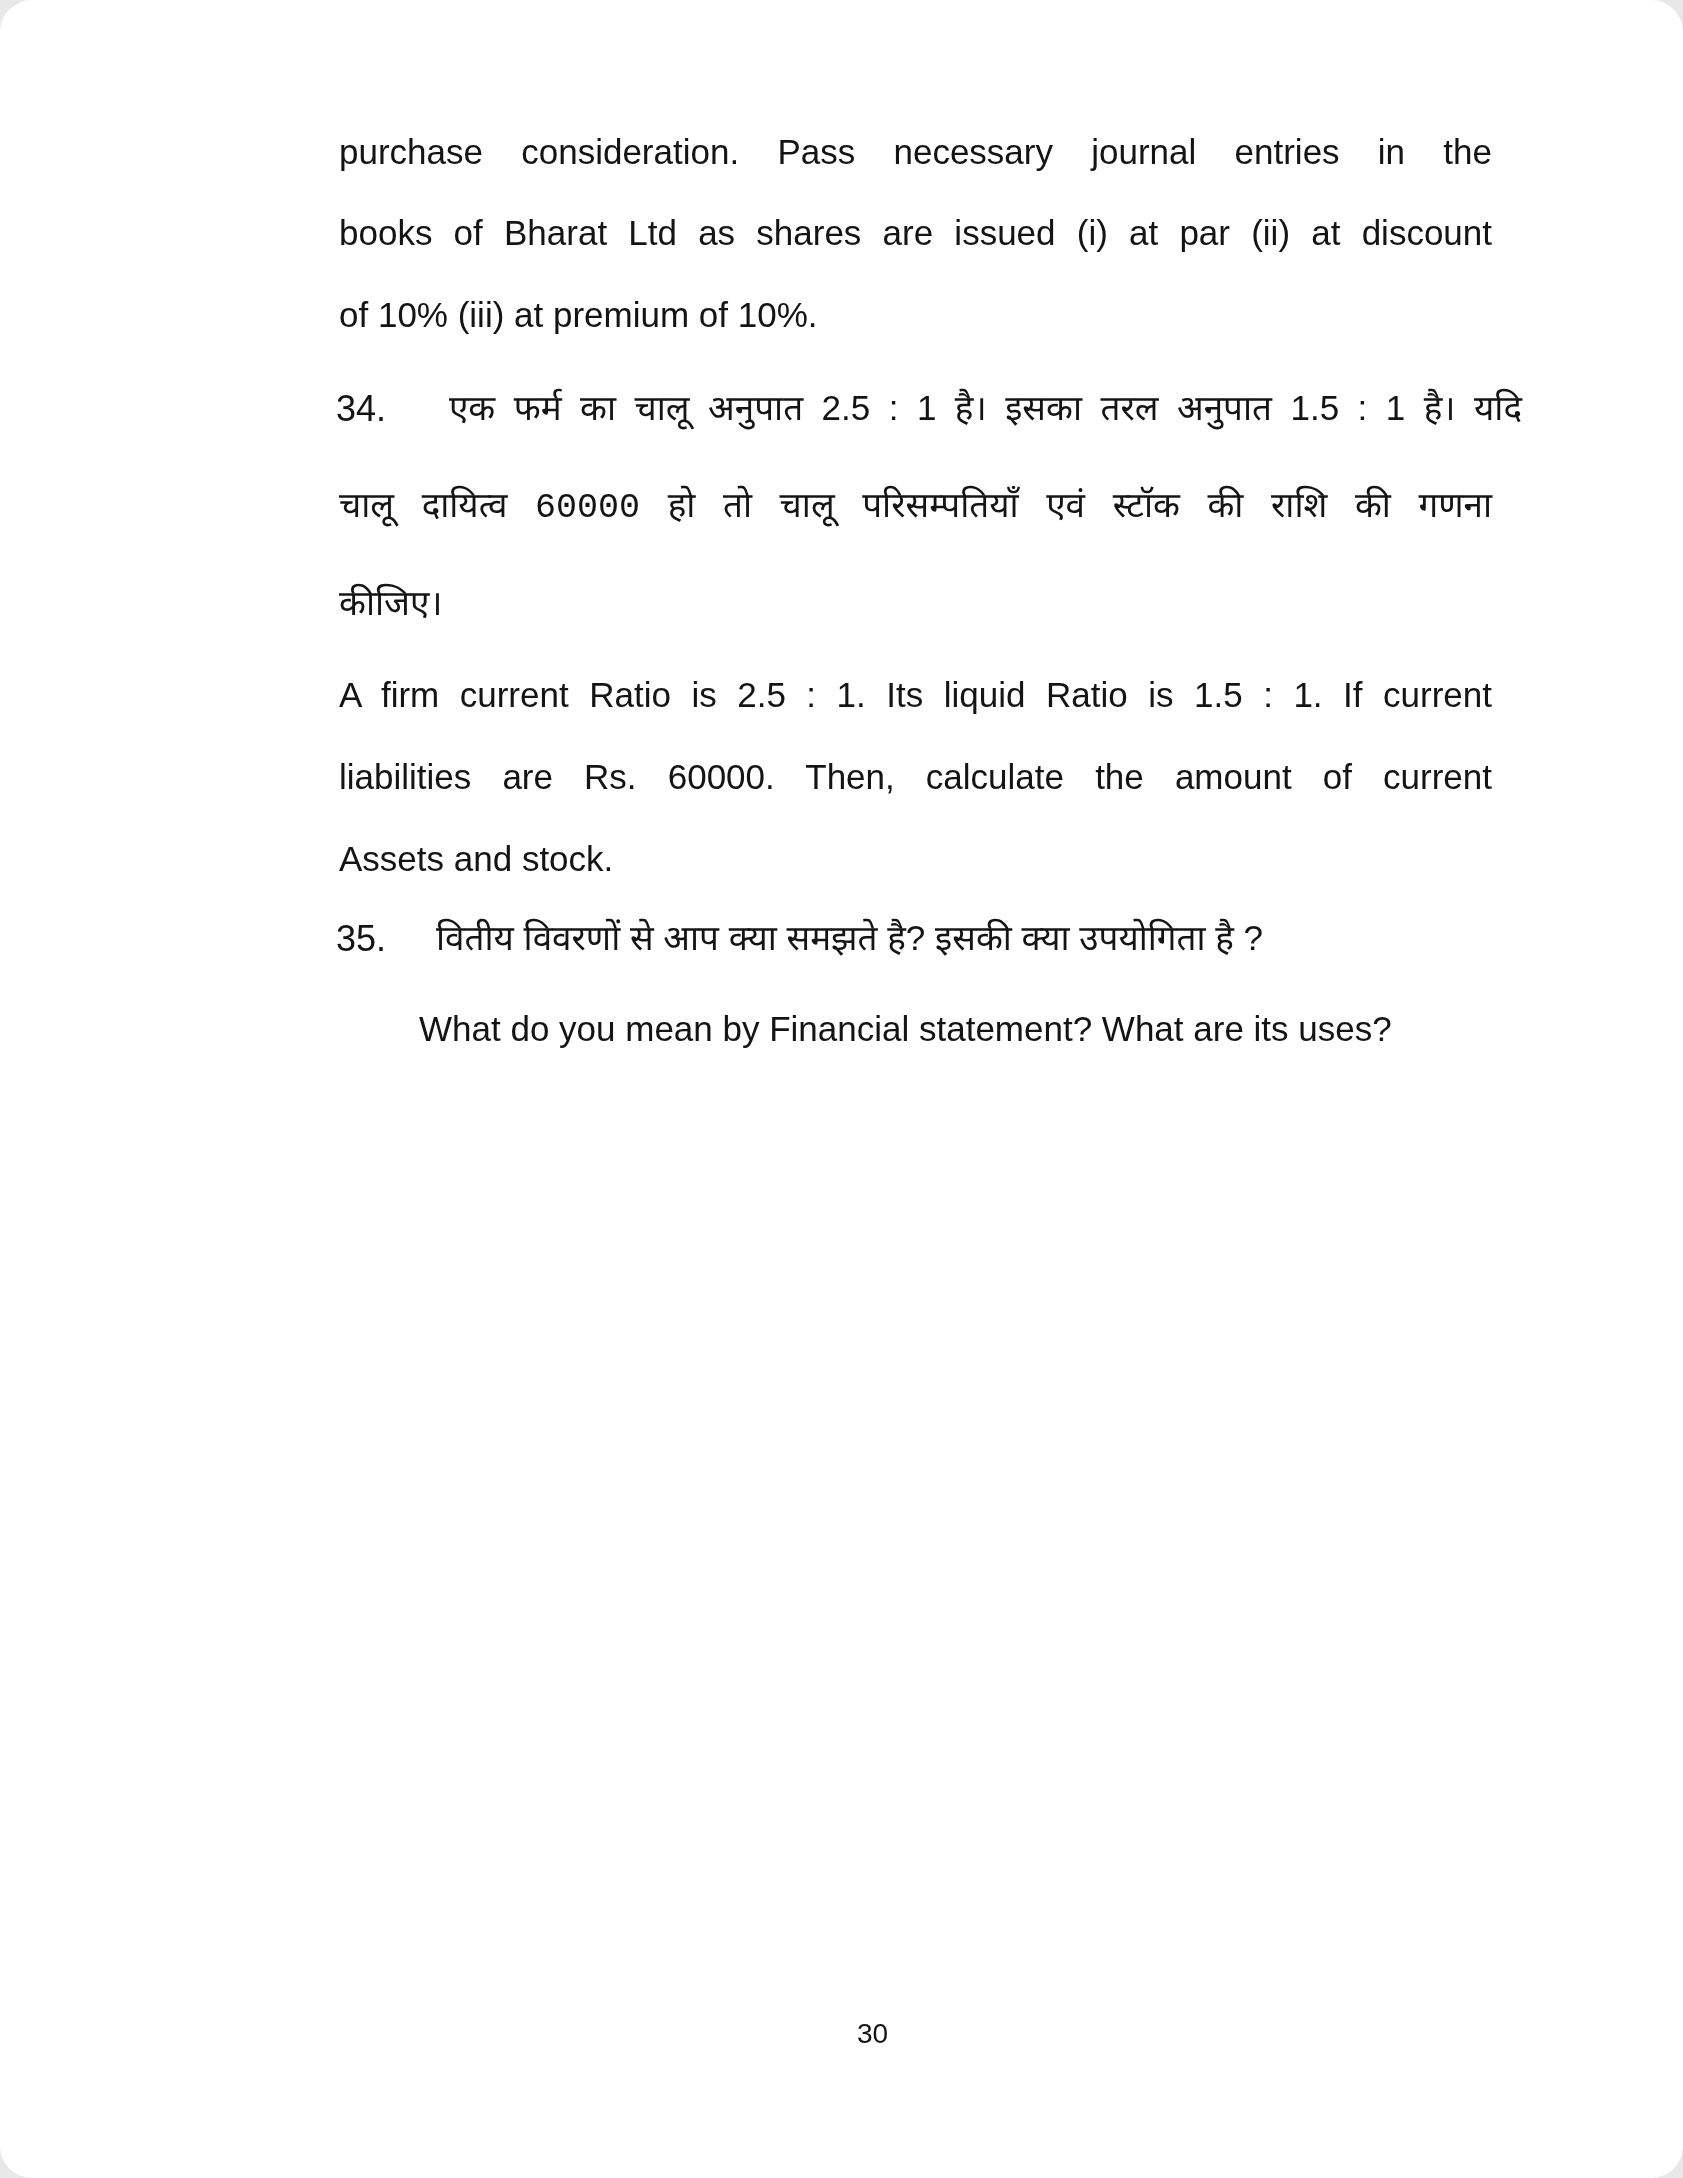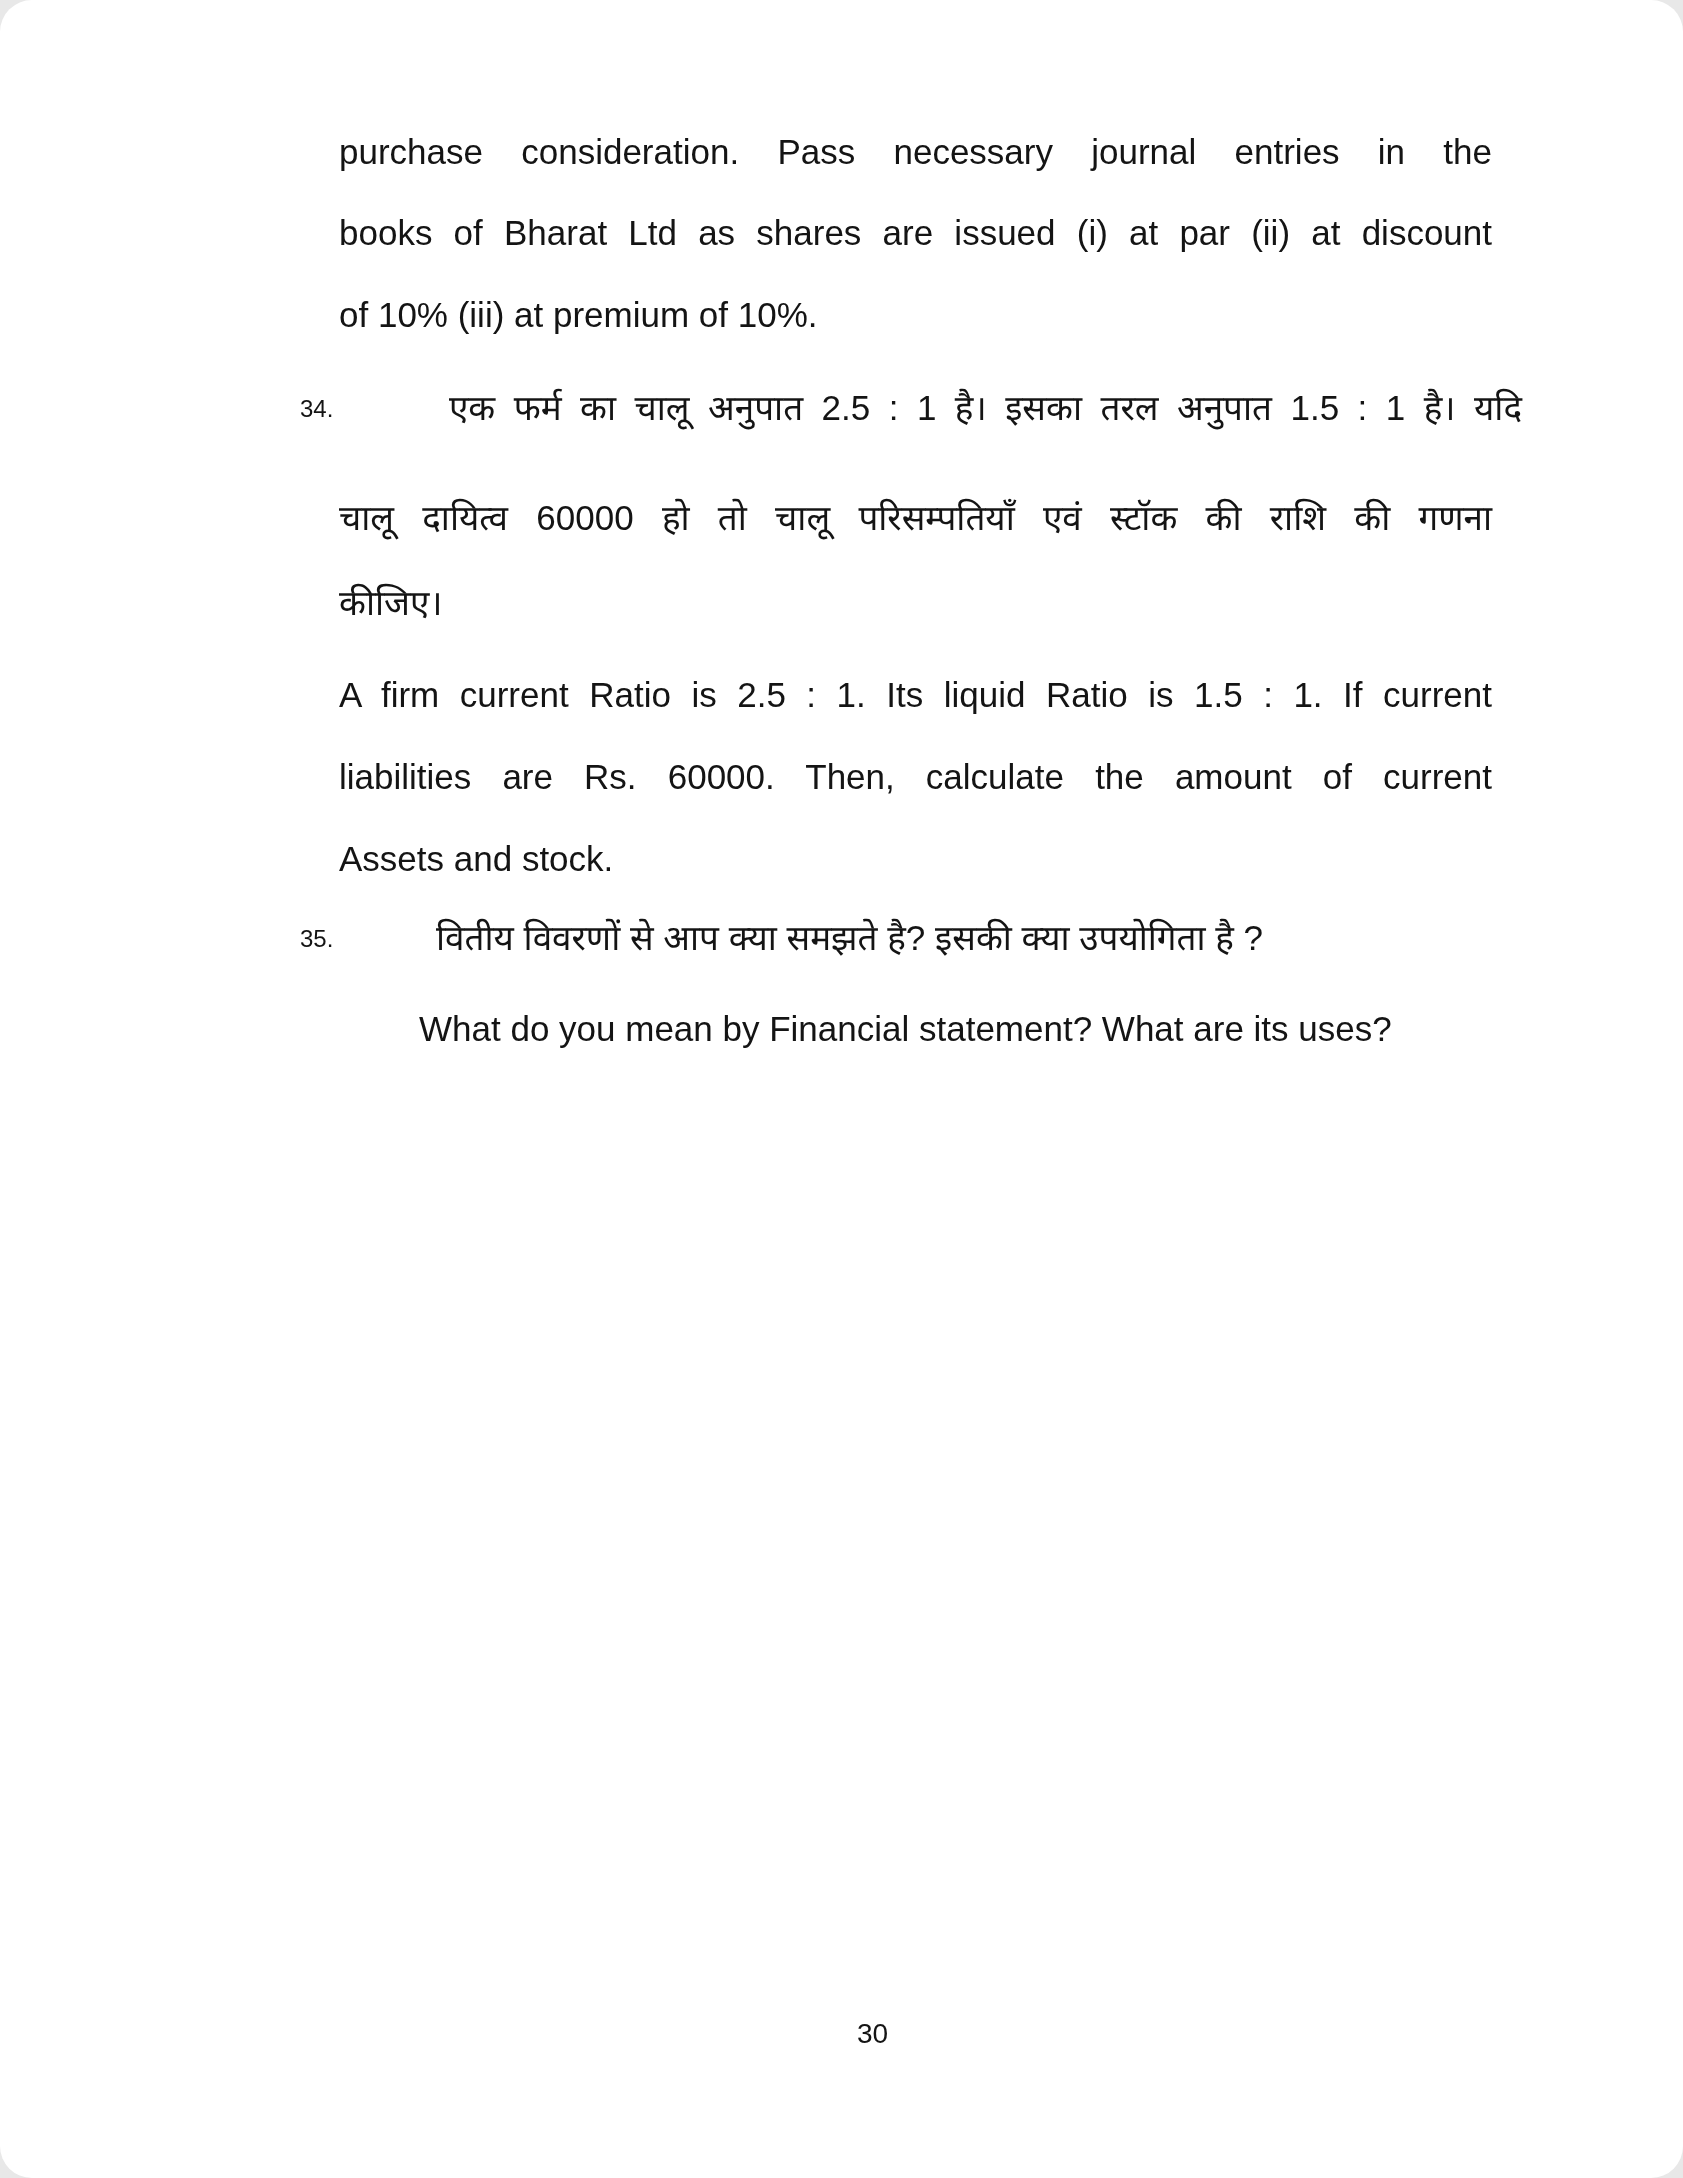--- a/index.html
+++ b/index.html
@@ -26,23 +26,24 @@
     color: #141414;
     text-align: center;
   }
   .just {
     white-space: normal;
     text-align: justify;
     text-align-last: justify;
   }
   .num {
     position: absolute;
-    font-size: 24px;
+    font-size: 36px;
     line-height: 34px;
     color: #141414;
+    margin-left: 36px;
   }
   .pageno {
     position: absolute;
     font-size: 28px;
     line-height: 34px;
     color: #141414;
   }
 </style>
 </head>
 <body>
@@ -51,21 +52,21 @@
 
   <div>
     <div class="ln just" style="top:130px; left:339px; width:1153px;">purchase consideration. Pass necessary journal entries in the</div>
     <div class="ln just" style="top:211px; left:339px; width:1153px;">books of Bharat Ltd as shares are issued (i) at par (ii) at discount</div>
     <div class="ln" style="top:293px; left:339px;">of 10% (iii) at premium of 10%.</div>
   </div>
 
   <div>
     <div class="num" style="top:392px; left:300px;">34.</div>
     <div class="ln just" style="top:386px; left:419px; width:1073px;margin-left:30px;">एक फर्म का चालू अनुपात 2.5 : 1 है। इसका तरल अनुपात 1.5 : 1 है। यदि</div>
-    <div class="ln just" style="top:496px; left:339px; width:1153px;">चालू दायित्व 60000 हो तो चालू परिसम्पतियाँ एवं स्टॉक की राशि की गणना</div>
+    <div class="ln just" style="top:486px; left:339px; width:1153px;font-family:Liberation Mono, monospace;">चालू दायित्व 60000 हो तो चालू परिसम्पतियाँ एवं स्टॉक की राशि की गणना</div>
     <div class="ln" style="top:581px; left:339px;">कीजिए।</div>
     <div class="ln just" style="top:673px; left:339px; width:1153px;">A firm current Ratio is 2.5 : 1. Its liquid Ratio is 1.5 : 1. If current</div>
     <div class="ln just" style="top:755px; left:339px; width:1153px;">liabilities are Rs. 60000. Then, calculate the amount of current</div>
     <div class="ln" style="top:837px; left:339px;">Assets and stock.</div>
   </div>
 
   <div>
     <div class="num" style="top:922px; left:300px;">35.</div>
     <div class="ln" style="top:916px; left:436px;">वितीय विवरणों से आप क्या समझते है? इसकी क्या उपयोगिता है ?</div>
     <div class="ln" style="top:1007px; left:419px;">What do you mean by Financial statement? What are its uses?</div>

